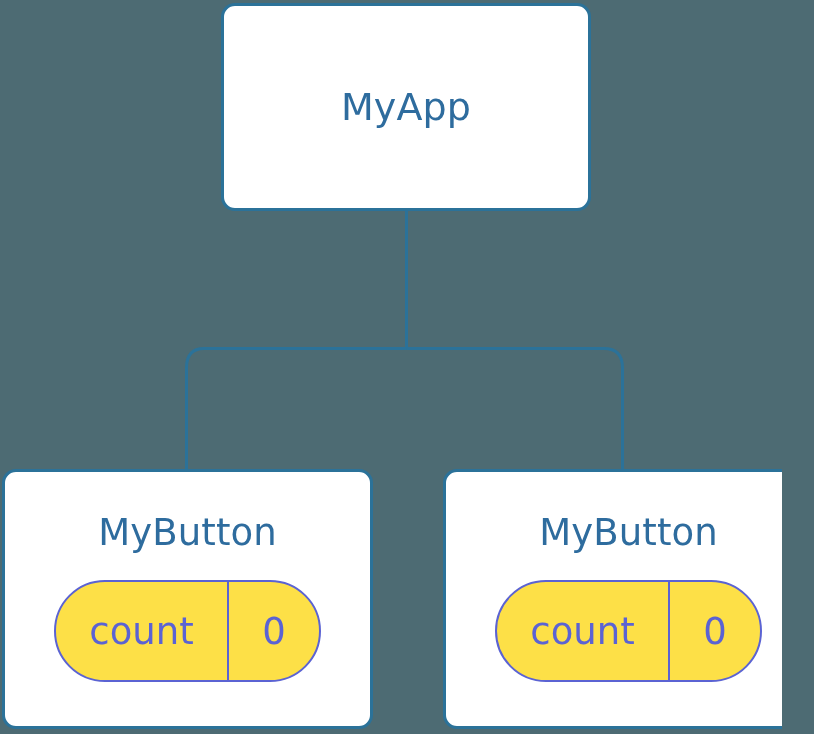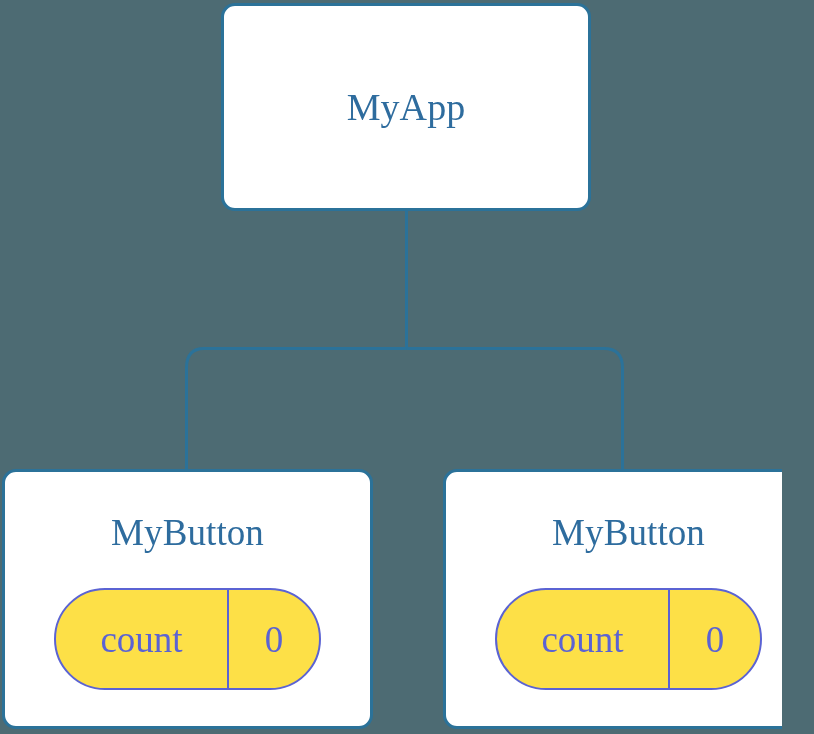--- a/index.html
+++ b/index.html
@@ -11,21 +11,20 @@
     height: 734px;
     background: #4d6b73;
     font-family: "DejaVu Sans", "Liberation Sans", sans-serif;
     overflow: hidden;
   }
   #stage {
     position: relative;
     width: 782px;
     height: 734px;
     overflow: hidden;
-    font-family: Liberation Serif, serif;
   }
   
   #connectors {
     position: absolute;
     left: 0;
     top: 0;
     width: 814px;
     height: 734px;
     z-index: 1;
   }
@@ -46,21 +45,20 @@
     width: 370px;
     height: 208px;
     justify-content: center;
   }
   .node-leaf {
     top: 469px;
     width: 371px;
     height: 260px;
     justify-content: flex-start;
     padding-top: 42px;
-    gap: 8px;
   }
   .node-leaf-left  { left: 2px; }
   .node-leaf-right { left: 443px; }
 
   .node-title {
     color: #2e6c9e;
     font-size: 38px;
     font-weight: 400;
     line-height: 1;
     letter-spacing: 0.1px;

